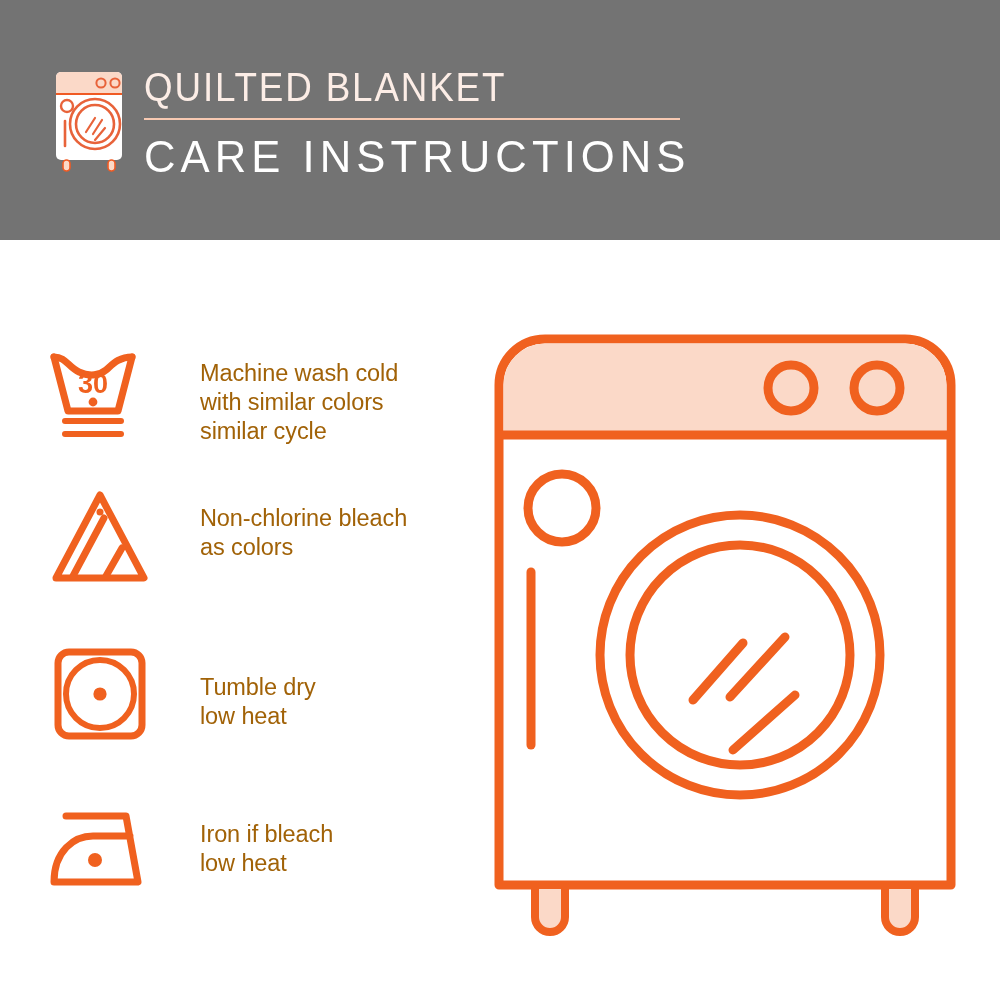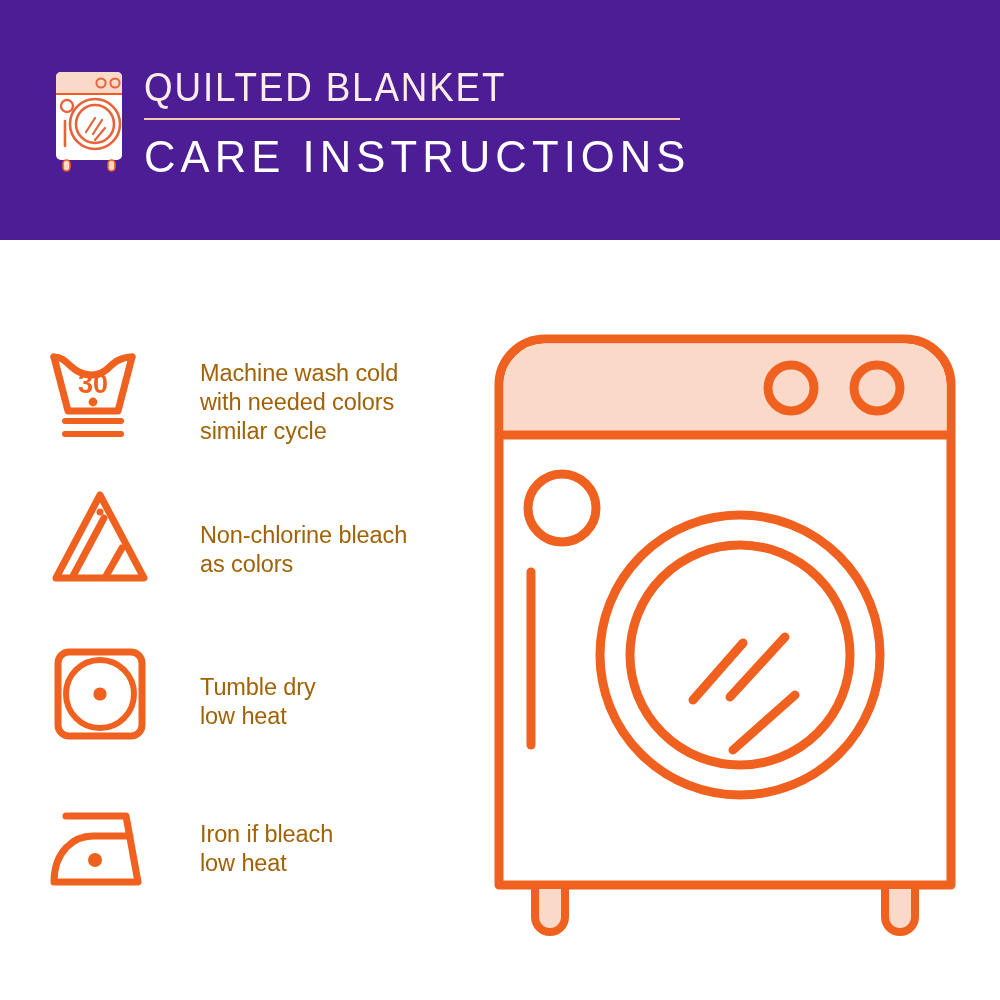--- a/index.html
+++ b/index.html
@@ -15,21 +15,21 @@
     position: relative;
   }
 
   
   .banner {
     position: absolute;
     left: 0;
     top: 0;
     width: 1000px;
     height: 240px;
-    background: #4c1d95;
+    background: #737373;
   }
   .banner-logo {
     position: absolute;
     left: 45px;
     top: 66px;
     width: 92px;
     height: 108px;
   }
   .banner-text {
     position: absolute;
@@ -95,21 +95,21 @@
   }
   .care-text {
     margin-left: 44px;
     color: #a16207;
     font-size: 23.5px;
     line-height: 29px;
     font-weight: 400;
     letter-spacing: -0.1px;
   }
   .care-row.r0 .care-text { margin-top: 14px; }
-  .care-row.r1 .care-text { margin-top: 33px; }
+  .care-row.r1 .care-text { margin-top: 16px; }
   .care-row.r2 .care-text { margin-top: 28px; }
   .care-row.r3 .care-text { margin-top: 24px; }
 
   
   .machine-illustration {
     position: absolute;
     left: 485px;
     top: 325px;
     width: 480px;
     height: 620px;
@@ -166,21 +166,21 @@
         <g fill="none" stroke="#F0611F" stroke-width="6" stroke-linecap="round">
           <line x1="17" y1="76" x2="73" y2="76"></line>
           <line x1="17" y1="89" x2="73" y2="89"></line>
         </g>
         <text x="45" y="48" text-anchor="middle" font-family="'Liberation Sans', sans-serif" font-size="27" font-weight="700" fill="#F0611F">30</text>
         <circle cx="45" cy="57" r="4.4" fill="#F0611F"></circle>
       </svg>
     </div>
     <div class="care-text">
       <div>Machine wash cold</div>
-      <div>with needed colors</div>
+      <div>with similar colors</div>
       <div>similar cycle</div>
     </div>
   </div>
 
   <div class="care-row r1">
     <div class="care-icon">
       <svg viewBox="0 0 104 100" width="104" height="100" aria-hidden="true">
         <g fill="none" stroke="#F0611F" stroke-width="7" stroke-linecap="round" stroke-linejoin="round">
           <path d="M52 7 L 96 90 L 8 90 Z"></path>
           <line x1="52" y1="24" x2="52" y2="24"></line>

